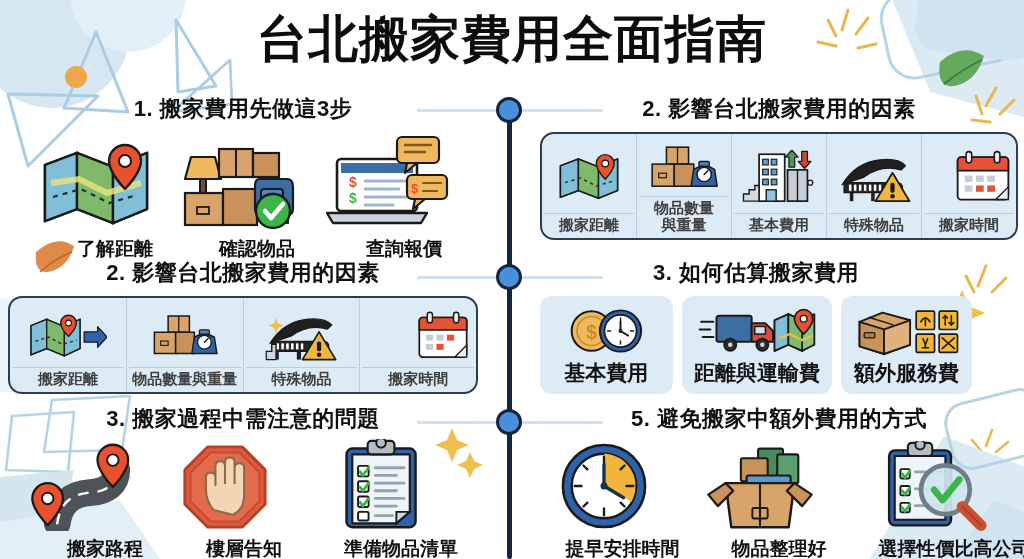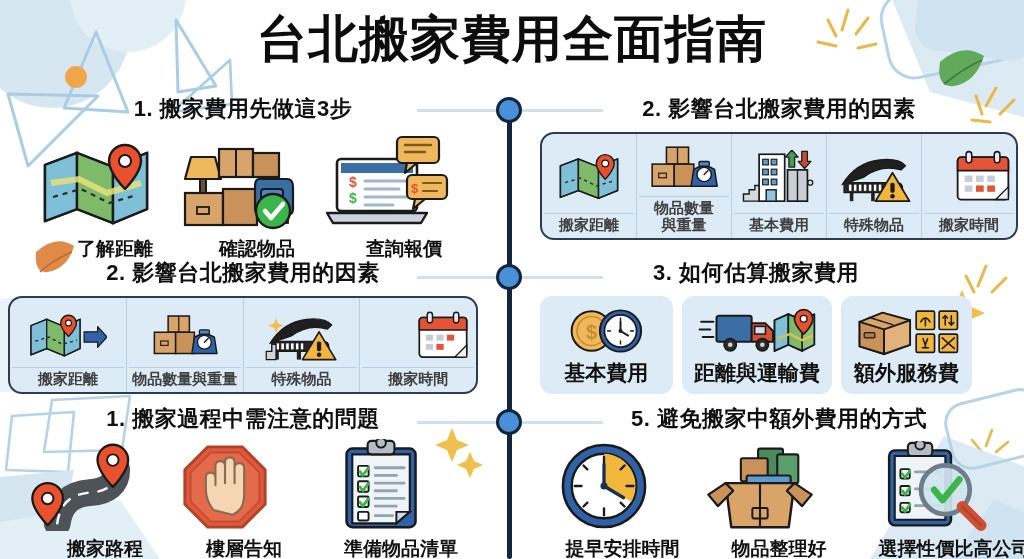--- a/index.html
+++ b/index.html
@@ -538,21 +538,21 @@
             </g>
           </svg>
         </div>
         <div class="cap">額外服務費</div>
       </div>
 
     </div>
   </div>
 
   <div class="section" style="left:8px; top:404px; width:470px;">
-    <div class="sec-head">1. 搬家過程中需注意的問題</div>
+    <div class="sec-head">3. 搬家過程中需注意的問題</div>
     <div class="icon-row" style="margin-top:6px; gap:24px; height:122px;">
 
       <div class="icon-cell">
         <div class="glyph">
           <svg width="116" height="92" viewBox="0 0 120 96">
             <path d="M30 88 q4 -30 34 -32 q28 -2 28 -24" fill="none" stroke="#4e5357" stroke-width="28" stroke-linecap="round"></path>
             <path d="M30 88 q4 -30 34 -32 q28 -2 28 -24" fill="none" stroke="#ffffff" stroke-width="2.6" stroke-dasharray="9 11" stroke-linecap="round"></path>
             <path d="M88 6 a16 16 0 0 1 16 16 c0 12 -16 28 -16 28 s-16 -16 -16 -28 a16 16 0 0 1 16 -16 Z" fill="#e8502e" stroke="#1a1a1a" stroke-width="2.4" stroke-linejoin="round"></path>
             <circle cx="88" cy="22" r="6" fill="#ffffff" stroke="#1a1a1a" stroke-width="2"></circle>
             <path d="M20 46 a16 16 0 0 1 16 16 c0 12 -16 28 -16 28 s-16 -16 -16 -28 a16 16 0 0 1 16 -16 Z" fill="#e8502e" stroke="#1a1a1a" stroke-width="2.4" stroke-linejoin="round"></path>

